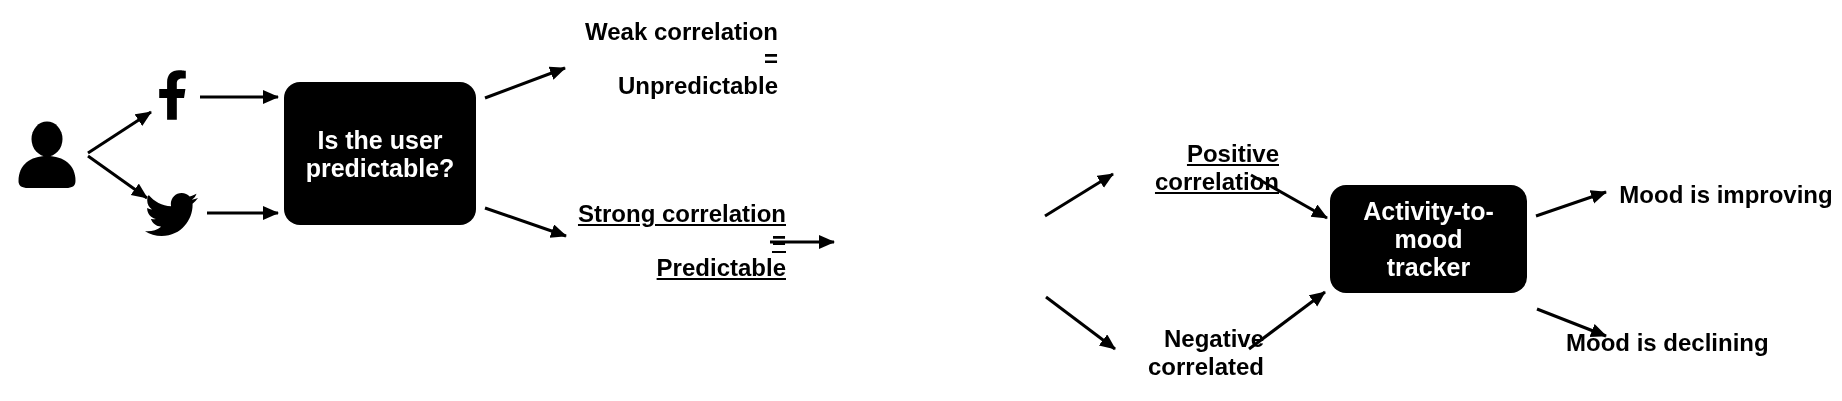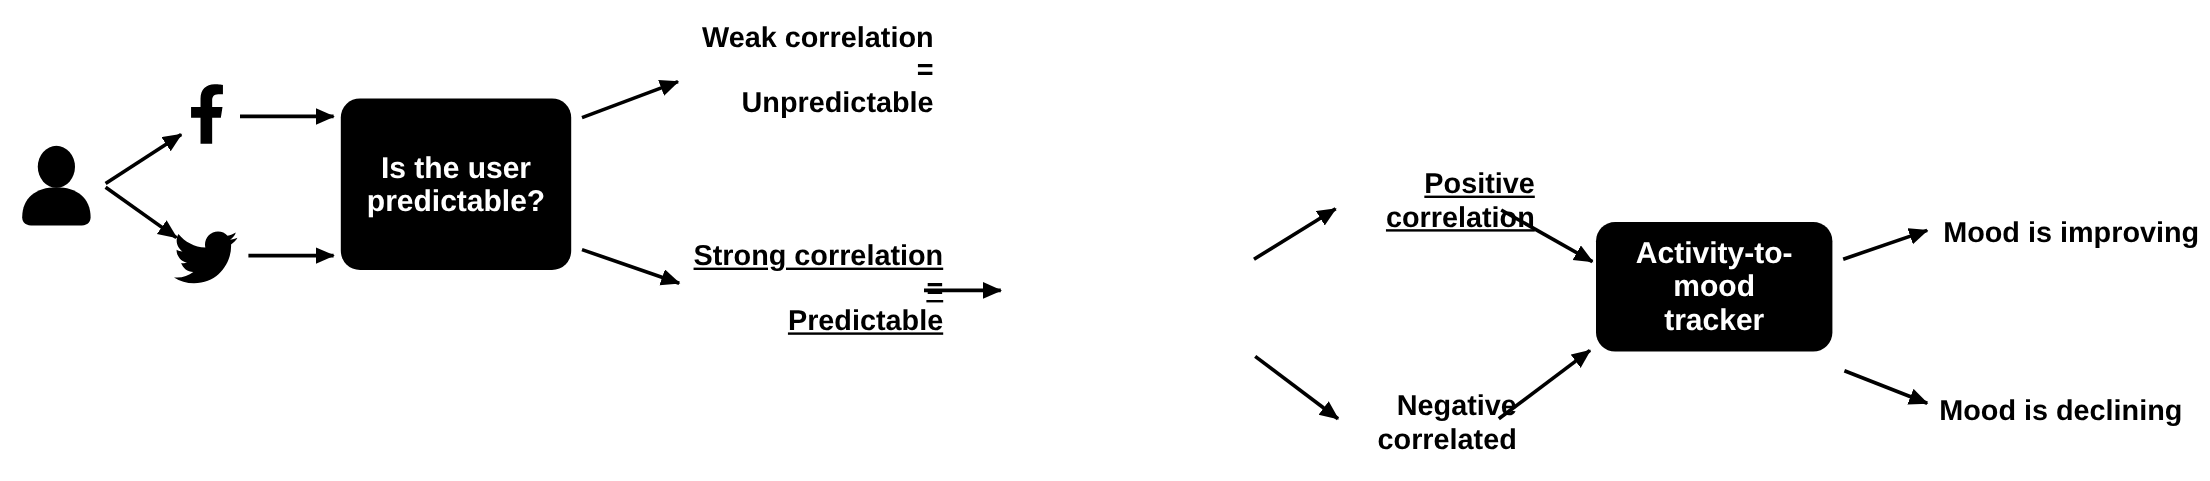--- a/index.html
+++ b/index.html
@@ -48,21 +48,21 @@
     font-size: 24px;
     line-height: 27px;
     text-align: right;
     white-space: pre-line;
   }
   .lbl-weak      { left: 538px;  top: 18px;  width: 240px; }
   .lbl-strong    { left: 546px;  top: 200px; width: 240px; text-decoration: underline; }
   .lbl-positive  { left: 1109px; top: 140px; width: 170px; line-height: 28px; text-decoration: underline; }
   .lbl-negative  { left: 1094px; top: 325px; width: 170px; line-height: 28px; }
   .lbl-improving { left: 1616px; top: 181px; width: 220px; text-align: center; white-space: nowrap; }
-  .lbl-declining { left: 1616px; top: 329px; width: 220px; text-align: left; white-space: nowrap; }
+  .lbl-declining { left: 1566px; top: 329px; width: 220px; text-align: left; white-space: nowrap; }
 </style>
 </head>
 <body>
 
 <div class="canvas">
 
   <svg class="edges-layer" width="1842" height="401" viewBox="0 0 1842 401" xmlns="http://www.w3.org/2000/svg">
     <defs>
       <marker id="ah" markerUnits="userSpaceOnUse" markerWidth="18" markerHeight="16" refX="15" refY="7" orient="auto">
         <path d="M0,0 L16,7 L0,14 Z" fill="#000000"></path>

